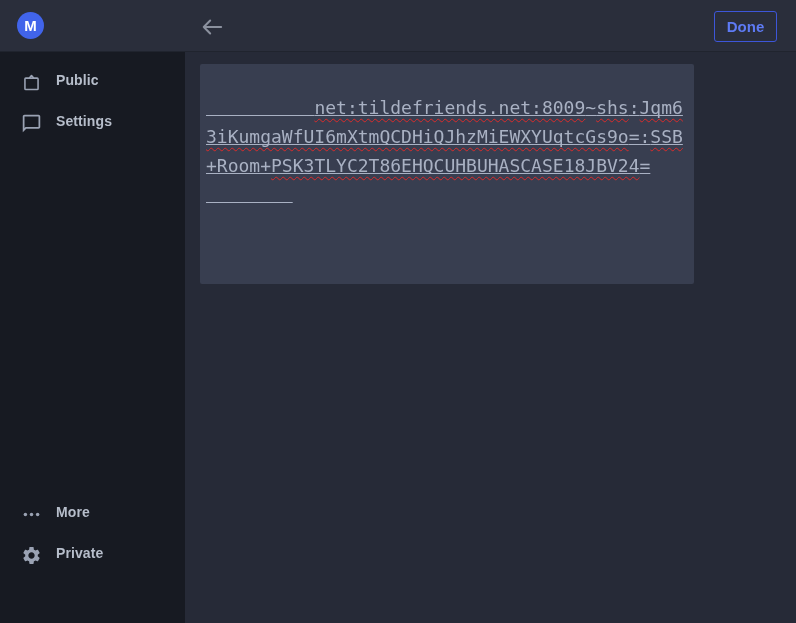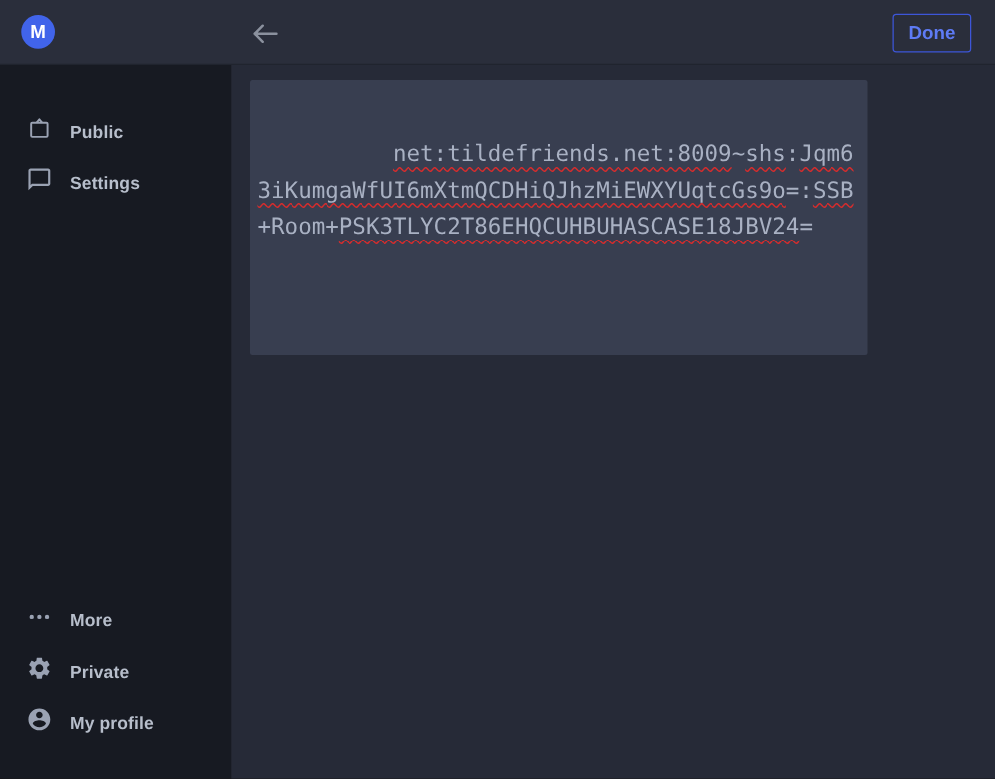--- a/index.html
+++ b/index.html
@@ -45,33 +45,33 @@
     background:transparent;border:1px solid var(--accent-border);border-radius:3px;
     color:var(--done-text);font-size:15px;font-weight:bold;
     font-family:"Liberation Sans", sans-serif;display:flex;align-items:center;
     justify-content:center;cursor:pointer;}
 
   
   .content{flex:1 1 auto;display:flex;min-height:0;}
   .sidebar{width:185px;flex:0 0 auto;background:var(--sidebar-bg);display:flex;
     flex-direction:column;padding-top:20px;}
   .sidebar-spacer{flex:1 1 auto;}
-  .side-item{height:41px;display:flex;align-items:flex-end;padding-left:21px;cursor:pointer;}
+  .side-item{height:41px;display:flex;align-items:flex-start;padding-left:21px;cursor:pointer;}
   .side-item .icn{width:21px;height:21px;display:flex;align-items:center;
     justify-content:center;flex:0 0 auto;}
   .side-item .lbl{margin-left:14px;font-size:14px;font-weight:600;color:var(--label-gray);
     letter-spacing:.1px;}
   .side-item.active .lbl{color:var(--accent);}
   .sidebar-footer{padding-bottom:37px;}
 
   .main{flex:1 1 auto;background:var(--main-bg);position:relative;}
   .invite-box{position:absolute;left:15px;top:12px;width:494px;height:220px;
-    background:var(--input-bg);border-radius:2px;padding:16px 6px;
+    background:var(--input-bg);border-radius:2px;padding:0 6px;
     font-family:"DejaVu Sans Mono", monospace;font-size:18px;line-height:29px;
-    color:var(--input-text);word-break:break-all;white-space:pre-wrap;cursor:text;}
+    color:var(--input-text);word-break:break-all;white-space:pre-wrap;cursor:text;text-decoration:underline;}
   .invite-box .seg{white-space:pre-wrap;}
   .invite-box .seg.wavy{text-decoration:underline;text-decoration-style:wavy;
     text-decoration-color:var(--misspell);text-decoration-thickness:1px;
     text-underline-offset:4px;text-decoration-skip-ink:none;}
   .invite-text{display:inline;width:52ch;}
 </style>
 </head>
 <body>
 
 <div class="window">
@@ -130,28 +130,20 @@
 
           <div class="side-item">
             <span class="icn">
               <svg width="21" height="21" viewBox="0 0 24 24">
                 <path d="M19.14 12.94c.04-.3.06-.61.06-.94 0-.32-.02-.64-.07-.94l2.03-1.58c.18-.14.23-.41.12-.61l-1.92-3.32c-.12-.22-.37-.29-.59-.22l-2.39.96c-.5-.38-1.03-.7-1.62-.94l-.36-2.54c-.04-.24-.24-.41-.48-.41h-3.84c-.24 0-.43.17-.47.41l-.36 2.54c-.59.24-1.13.57-1.62.94l-2.39-.96c-.22-.08-.47 0-.59.22L2.74 8.87c-.12.21-.08.47.12.61l2.03 1.58c-.05.3-.09.63-.09.94s.02.64.07.94l-2.03 1.58c-.18.14-.23.41-.12.61l1.92 3.32c.12.22.37.29.59.22l2.39-.96c.5.38 1.03.7 1.62.94l.36 2.54c.05.24.24.41.48.41h3.84c.24 0 .44-.17.47-.41l.36-2.54c.59-.24 1.13-.56 1.62-.94l2.39.96c.22.08.47 0 .59-.22l1.92-3.32c.12-.22.07-.47-.12-.61l-2.01-1.58zM12 15.6c-1.98 0-3.6-1.62-3.6-3.6s1.62-3.6 3.6-3.6 3.6 1.62 3.6 3.6-1.62 3.6-3.6 3.6z" fill="#9aa2b3"></path>
               </svg>
             </span>
             <span class="lbl">Private</span>
           </div>
 
-          <div class="side-item">
-            <span class="icn">
-              <svg width="21" height="21" viewBox="0 0 24 24">
-                <path d="M12 2C6.48 2 2 6.48 2 12s4.48 10 10 10 10-4.48 10-10S17.52 2 12 2zm0 3c1.66 0 3 1.34 3 3s-1.34 3-3 3-3-1.34-3-3 1.34-3 3-3zm0 14.2c-2.5 0-4.71-1.28-6-3.22.03-1.99 4-3.08 6-3.08 1.99 0 5.97 1.09 6 3.08-1.29 1.94-3.5 3.22-6 3.22z" fill="#9aa2b3"></path>
-              </svg>
-            </span>
-            <span class="lbl">My profile</span>
-          </div>
         </div>
       </div>
 
       <div class="main">
         <div class="invite-box">
           <span class="invite-text"><span class="seg wavy">net:tildefriends.net:8009</span><span class="seg">~</span><span class="seg wavy">shs</span><span class="seg">:</span><span class="seg wavy">Jqm63iKumgaWfUI6mXtmQCDHiQJhzMiEWXYUqtcGs9o</span><span class="seg">=:</span><span class="seg wavy">SSB</span><span class="seg">+Room+</span><span class="seg wavy">PSK3TLYC2T86EHQCUHBUHASCASE18JBV24</span><span class="seg">=</span></span>
         </div>
       </div>
 
     </div>

